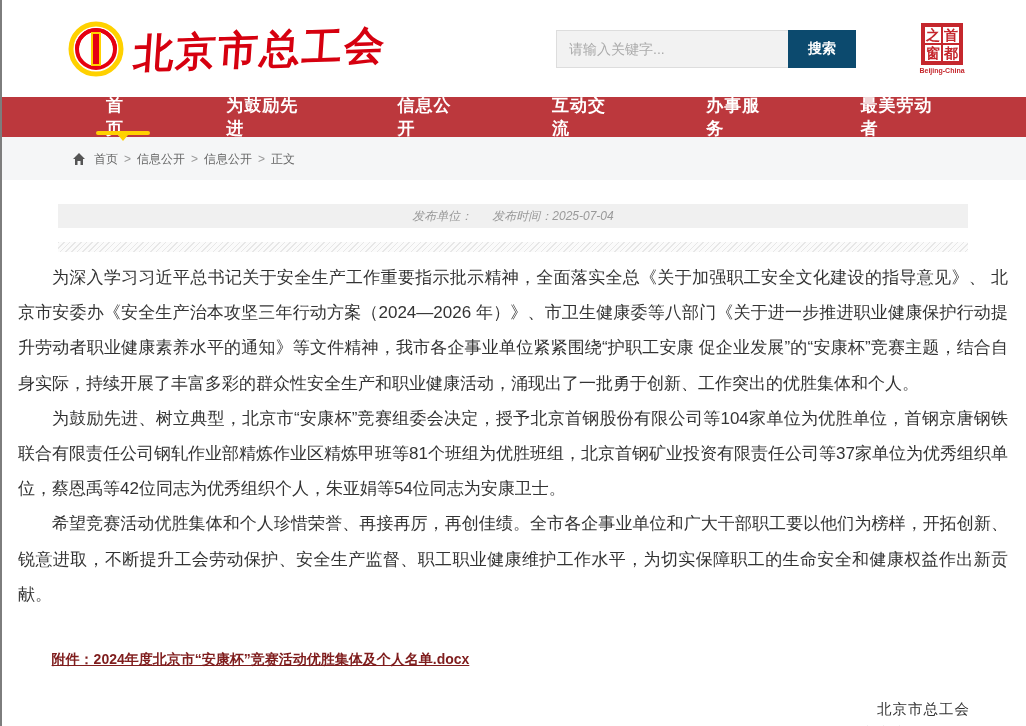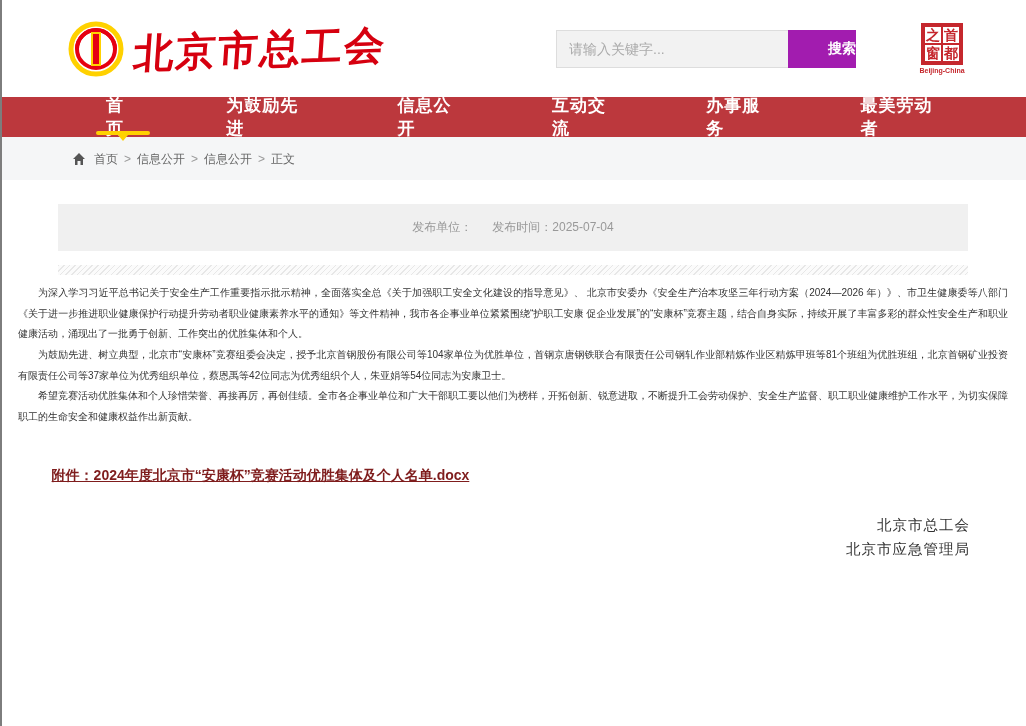--- a/index.html
+++ b/index.html
@@ -21,22 +21,22 @@
     font-family:"DejaVu Serif","Liberation Serif",serif;
   }
   .header-spacer { flex:1; }
   .search-box { display:flex; align-items:center; height:38px; }
   .search-input {
     width:232px; height:38px; background:#f2f2f2; border:1px solid #ddd; border-right:none;
     padding:0 12px; font-size:14px; color:#333; outline:none;
   }
   .search-input::placeholder { color:#aaa; }
   .search-btn {
-    width:68px; height:38px; background:#a21caf; color:#fff; border:none;
-    font-size:14px; cursor:pointer; font-weight:bold;text-align:right;
+    width:68px; height:38px; background:#0c4a6e; color:#fff; border:none;
+    font-size:14px; cursor:pointer; font-weight:bold;
   }
   .stamp { margin-left:62px; width:48px; text-align:center; cursor:pointer; }
   .stamp-grid {
     width:42px; height:42px; margin:0 auto; border:3px solid #c5272d;
     display:grid; grid-template-columns:1fr 1fr; grid-template-rows:1fr 1fr; background:#fff;
   }
   .stamp-grid span {
     font-size:14px; font-weight:bold; color:#c5272d; display:flex; align-items:center; justify-content:center;
     border:0.5px solid #c5272d; line-height:1;
   }
@@ -62,28 +62,28 @@
   
   .breadcrumb-bar { height:43px; background:#f5f6f7; display:flex; align-items:center; padding:9px 72px; }
   .home-icon { width:14px; height:14px; margin-right:8px; flex:0 0 auto; }
   .crumb { font-size:12px; color:#666; cursor:pointer; }
   .crumb-sep { font-size:12px; color:#999; margin:0 6px; }
 
   
   .article-head { margin:24px 58px 0; }
   .article-title { font-size:20px; font-weight:bold; color:#333; text-align:center; line-height:1.5; }
   .meta-bar {
-    margin-top:16px; height:47px; background:#f0f0f0; display:flex; align-items:center; justify-content:center;
-    font-size:12px; color:#999; gap:20px;
+    margin-top:16px; height:24px; background:#f0f0f0; display:flex; align-items:center; justify-content:center;
+    font-size:12px; color:#999; gap:20px;font-style:italic;
   }
   .hatch-divider {
     margin:14px 58px 0; height:10px;
     background:repeating-linear-gradient(135deg,#e7e7e7 0,#e7e7e7 1px,#fbfbfb 1px,#fbfbfb 4px);
   }
-  .article-body { margin:8px 18px 0; font-size:10px; color:#333; line-height:2.07; text-align:justify; }
+  .article-body { margin:8px 18px 0; font-size:17px; color:#333; line-height:2.07; text-align:justify; }
   .article-body p { text-indent:2em; }
   .attachment-row { margin:38px 18px 0; }
   .attachment-link {
     margin-left:2.4em; font-size:14px; font-weight:bold; color:#7f1d1d;
     text-decoration:underline; cursor:pointer;
   }
   .signature { margin:28px 56px 0 0; text-align:right; font-size:14.5px; color:#333; line-height:1.68; }
   .signature div { letter-spacing:1px; }
 </style>
 </head>

